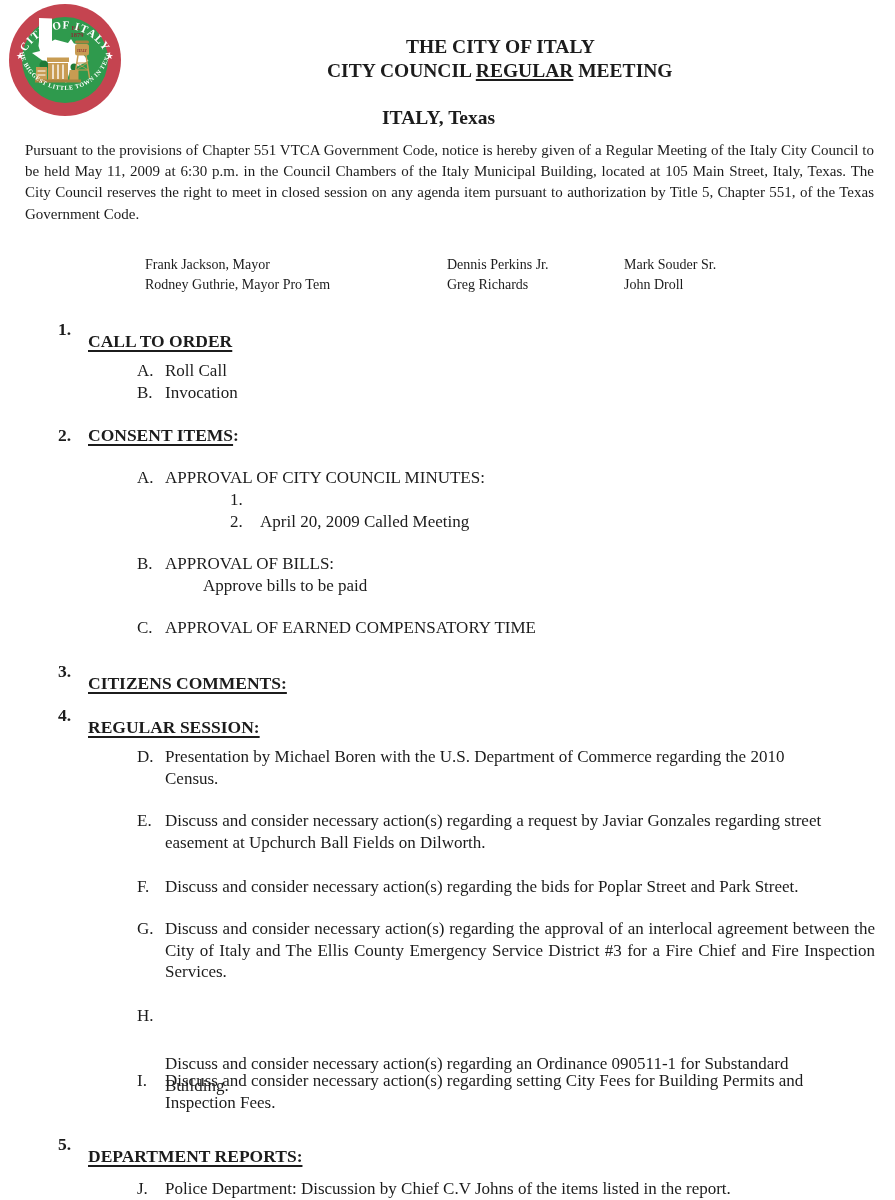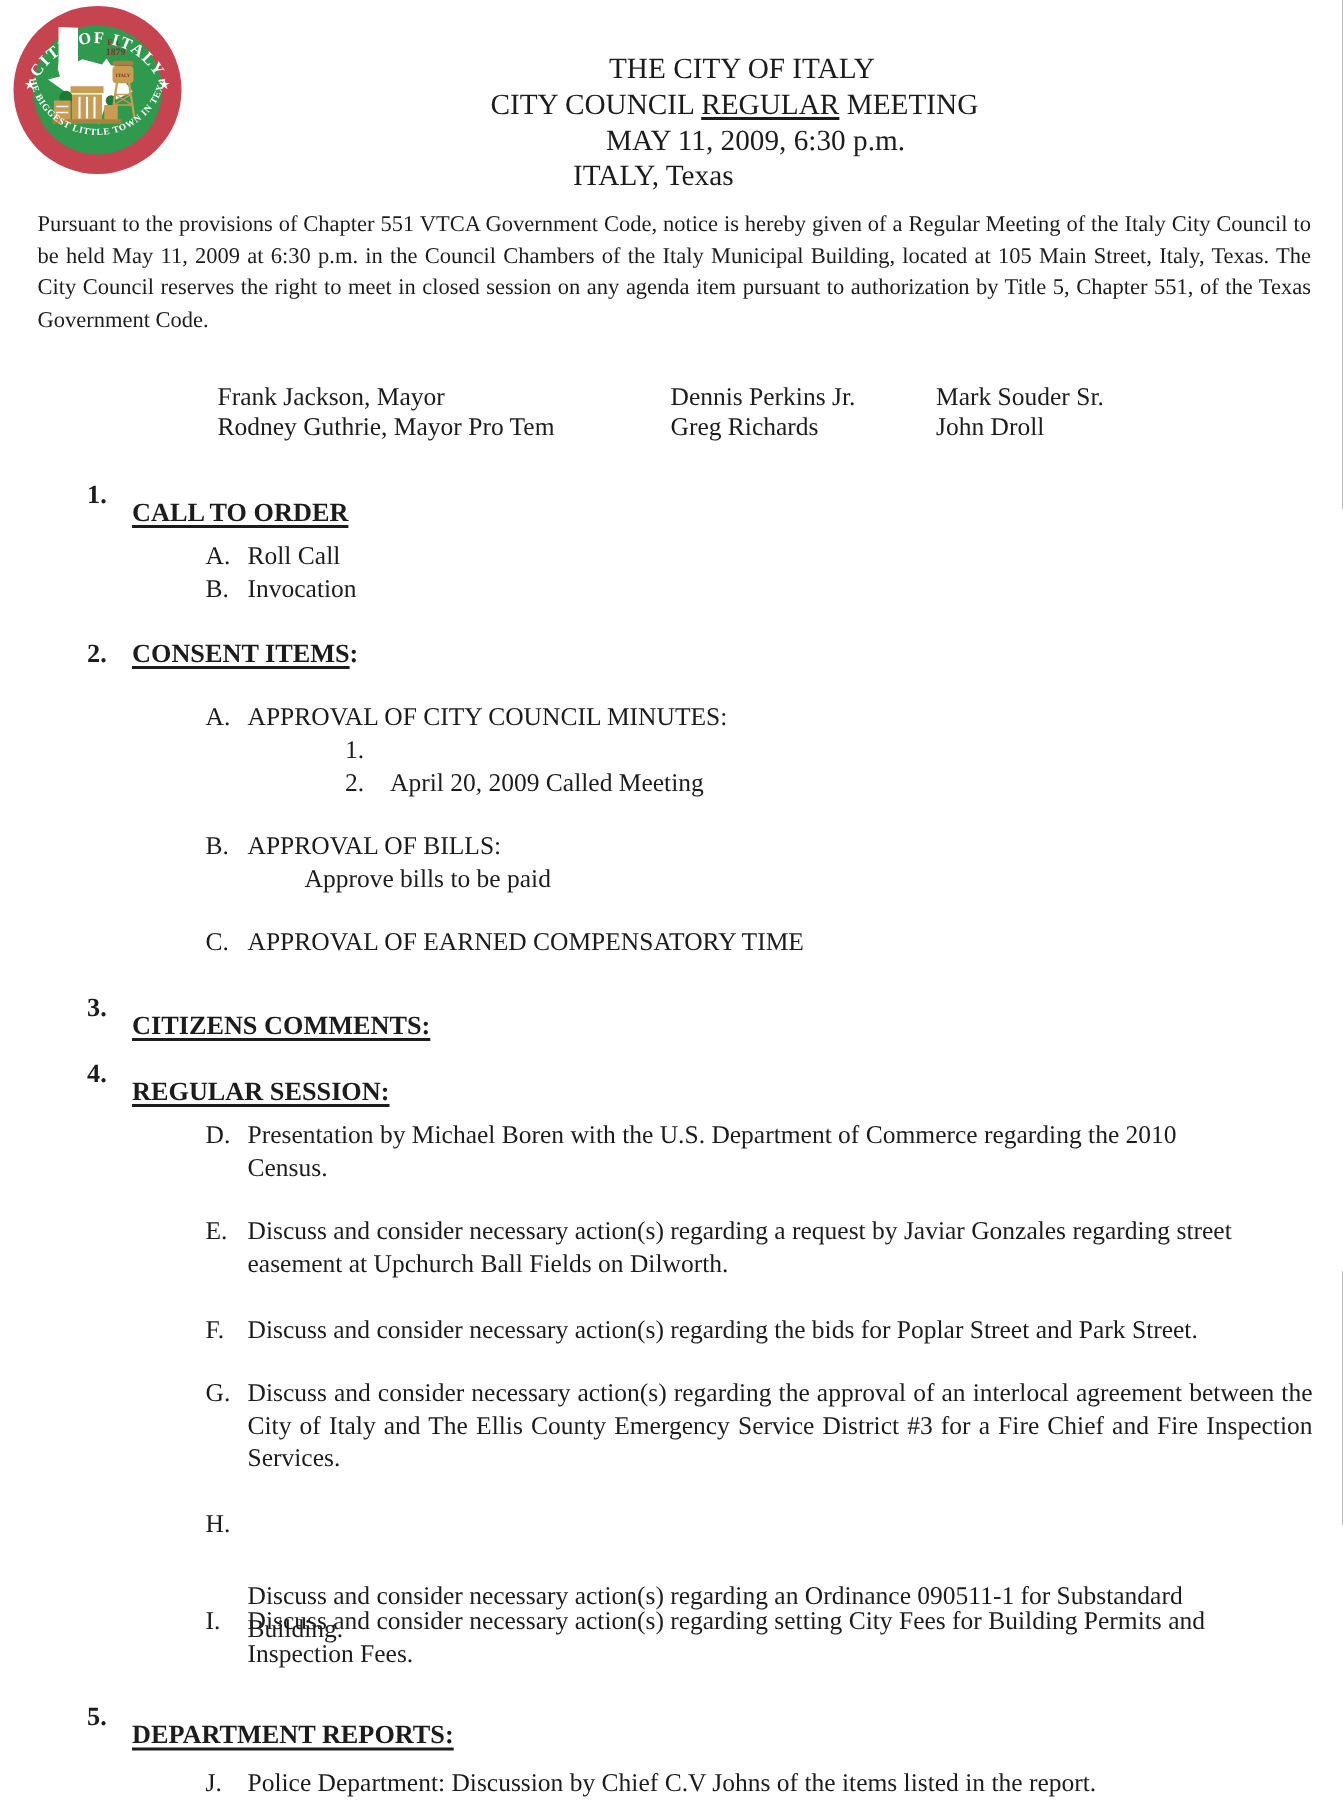--- a/index.html
+++ b/index.html
@@ -8,33 +8,33 @@
     width:895px;height:1200px;
     margin:0 auto;
     background:#ffffff;
     color:#1c1c1c;
     font-family:"Liberation Serif", serif;
     overflow:hidden;
   }
   
   .logo{position:absolute;left:8px;top:3px;width:114px;height:114px;}
   
-  .hline{position:absolute;font-weight:normal;font-size:19.5px;line-height:23px;white-space:nowrap;text-align:right;}
+  .hline{position:absolute;font-weight:bold;font-size:19.5px;line-height:23px;white-space:nowrap;text-align:right;}
   .h1{left:406px;top:35px;}
   .h2{left:327px;top:59px;}
   .h3{left:404px;top:83px;}
   .h4{left:382px;top:106px;}
   .u2{text-decoration:underline;text-decoration-thickness:2px;text-underline-offset:2px;}
   
   .intro{
     position:absolute;left:25px;top:140px;width:849px;height:90px;
     font-size:15px;line-height:21.2px;text-align:justify;
   }
   
-  .officials{position:absolute;top:255px;left:0;width:895px;height:42px;font-size:17px;line-height:19.5px;}
+  .officials{position:absolute;top:255px;left:0;width:895px;height:42px;font-size:14px;line-height:19.5px;}
   .ocol{position:absolute;top:0;white-space:nowrap;}
   .oc1{left:145px;} .oc2{left:447px;} .oc3{left:624px;}
   
   .agenda{position:absolute;left:58px;top:316px;width:837px;}
   .row{display:flex;align-items:flex-start;}
   .sec-head{font-weight:bold;font-size:17.5px;line-height:22px;height:22px;}
   .sec-num{width:30px;flex:none;}
   .sec-title{text-decoration:underline;text-decoration-thickness:2px;text-underline-offset:2.5px;white-space:nowrap;margin-top:12px;}
   .item{font-size:17px;line-height:21.5px;margin-left:79px;}
   .letter{width:28px;flex:none;}
@@ -99,21 +99,20 @@
     </text>
     <text font-size="6.2" font-weight="bold" fill="#ffffff" letter-spacing="0.55">
       <textPath href="#arcBot" startOffset="50%" text-anchor="middle">THE BIGGEST LITTLE TOWN IN TEXAS</textPath>
     </text>
     <text x="8" y="56" font-size="9" fill="#ffffff" font-family="DejaVu Sans, sans-serif">★</text>
     <text x="97.5" y="56" font-size="9" fill="#ffffff" font-family="DejaVu Sans, sans-serif">★</text>
   </svg>
 
   <div class="hline h1">THE CITY OF ITALY</div>
   <div class="hline h2"><span>CITY COUNCIL </span><span class="u2">REGULAR</span><span> MEETING</span></div>
-  <div class="hline h3">MAY 11, 2009, 6:30 p.m.</div>
   <div class="hline h4">ITALY, Texas</div>
 
   <div class="intro">Pursuant to the provisions of Chapter 551 VTCA Government Code, notice is hereby given of a Regular Meeting of the Italy City Council to be held May 11, 2009 at 6:30 p.m. in the Council Chambers of the Italy Municipal Building, located at 105 Main Street, Italy, Texas.  The City Council reserves the right to meet in closed session on any agenda item pursuant to authorization by Title 5, Chapter 551, of the Texas Government Code.</div>
 
   <div class="officials">
     <div class="ocol oc1">
       <div>Frank Jackson, Mayor</div>
       <div>Rodney Guthrie, Mayor Pro Tem</div>
     </div>
     <div class="ocol oc2">

